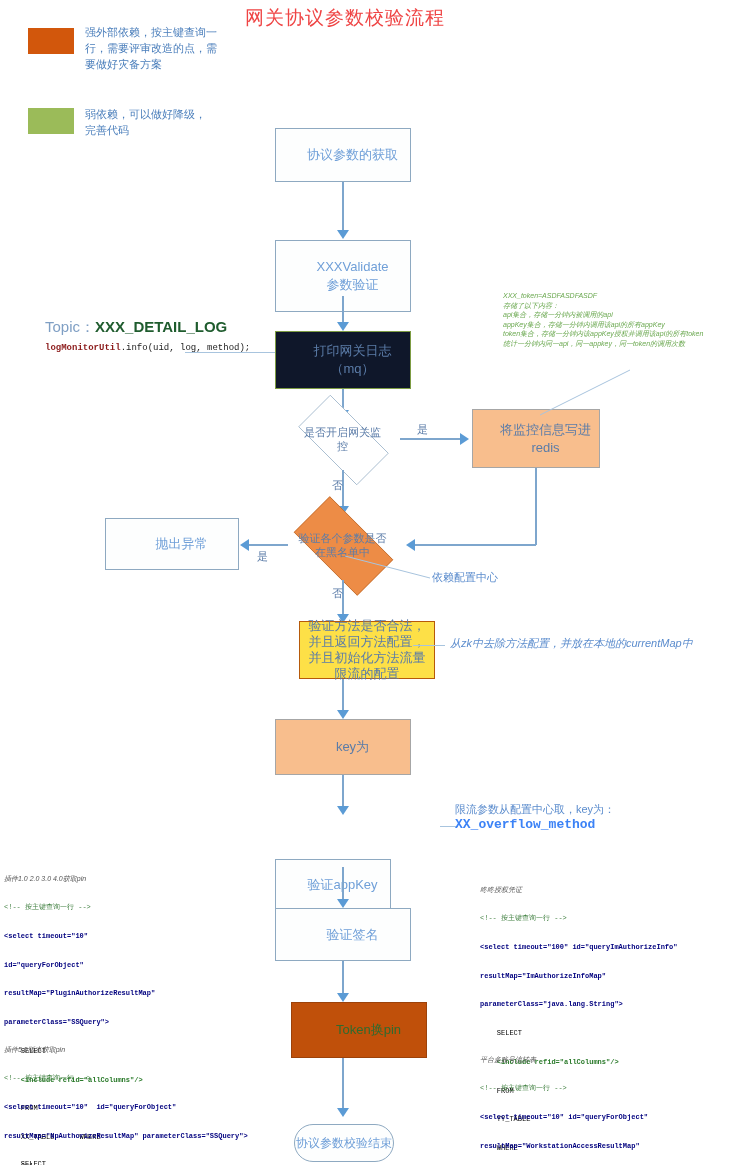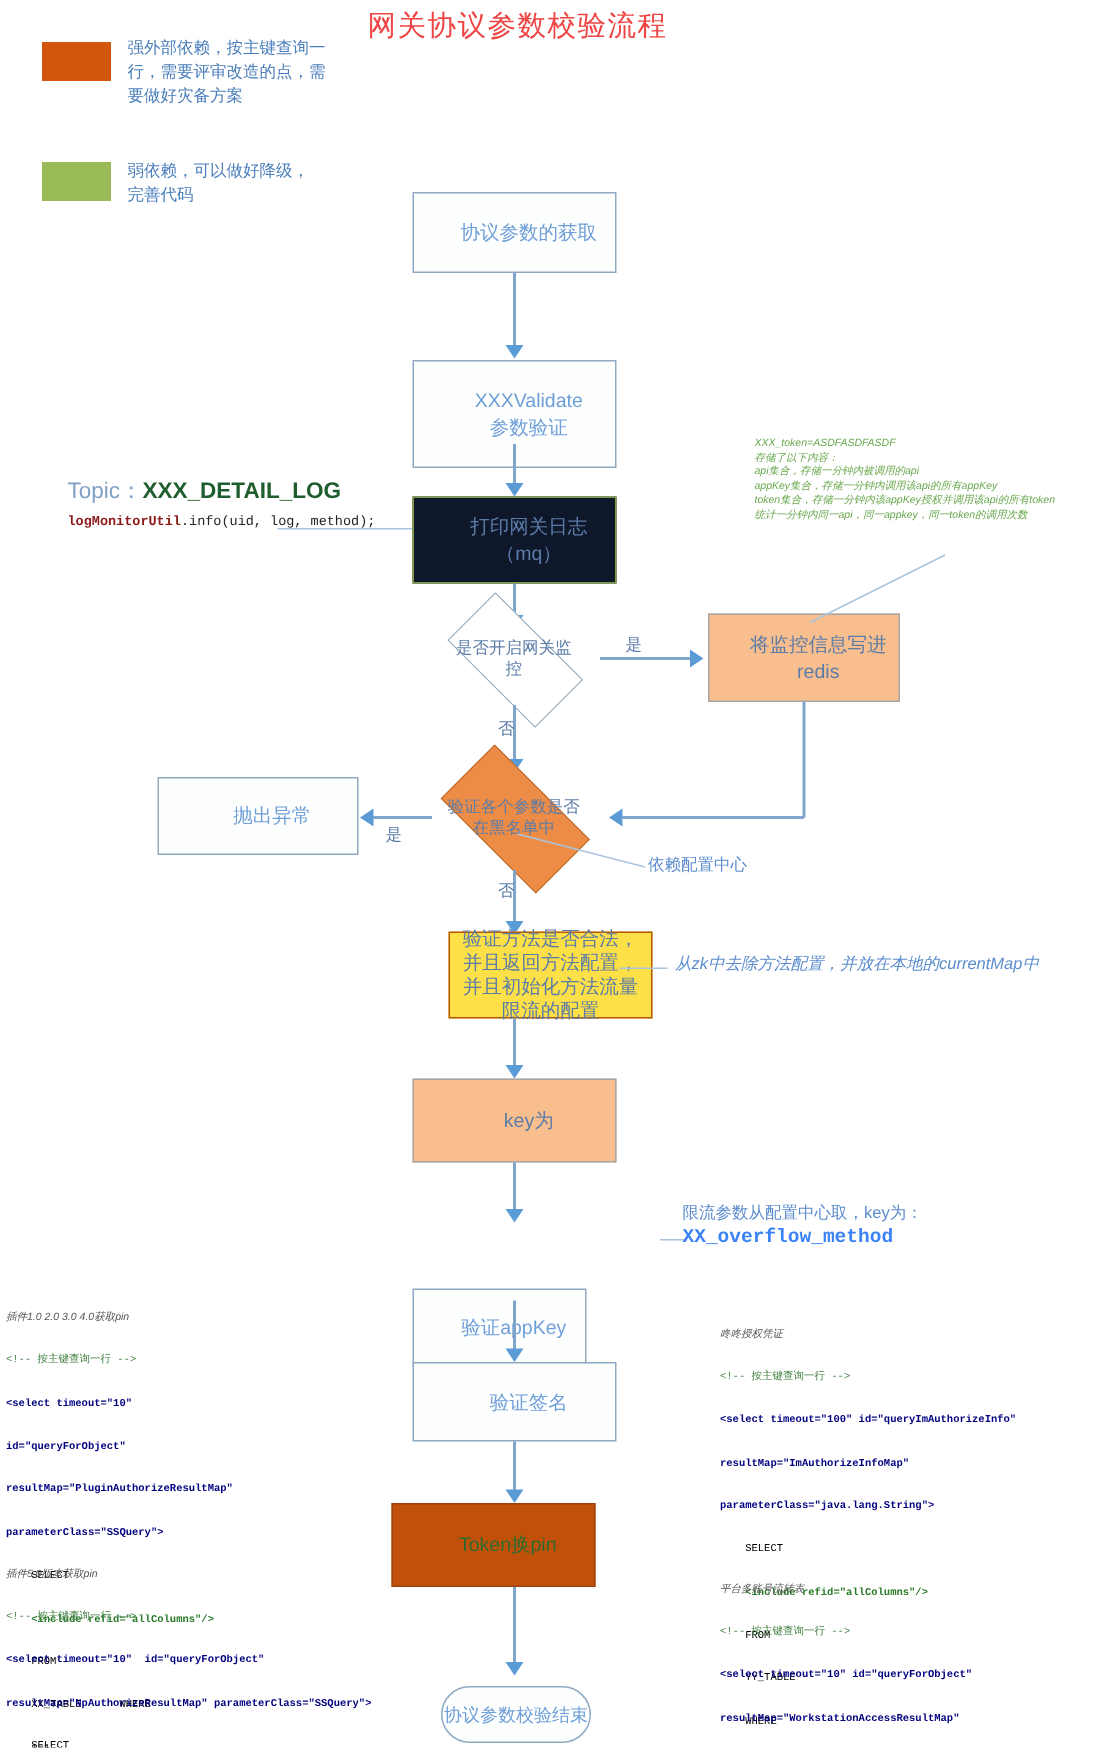--- a/index.html
+++ b/index.html
@@ -227,21 +227,21 @@
 <div class="abs vline" style="left:342px;top:867px;height:34px;"></div>
 <div class="abs arrow-d" style="left:337px;top:899px;"></div>
 
 <div class="abs node plain" style="left:275px;top:908px;width:136px;height:53px;">
   <span>验证签名</span>
 </div>
 
 <div class="abs vline" style="left:342px;top:961px;height:34px;"></div>
 <div class="abs arrow-d" style="left:337px;top:993px;"></div>
 
-<div class="abs node darkorange" style="left:261px;top:1002px;width:136px;height:56px;">
+<div class="abs node darkorange" style="left:291px;top:1002px;width:136px;height:56px;">
   <span>Token换pin</span>
 </div>
 
 <div class="abs vline" style="left:342px;top:1058px;height:52px;"></div>
 <div class="abs arrow-d" style="left:337px;top:1108px;"></div>
 
 <div class="abs terminator" style="left:294px;top:1124px;width:100px;height:38px;">
   <span>协议参数校验结束</span>
 </div>
 

